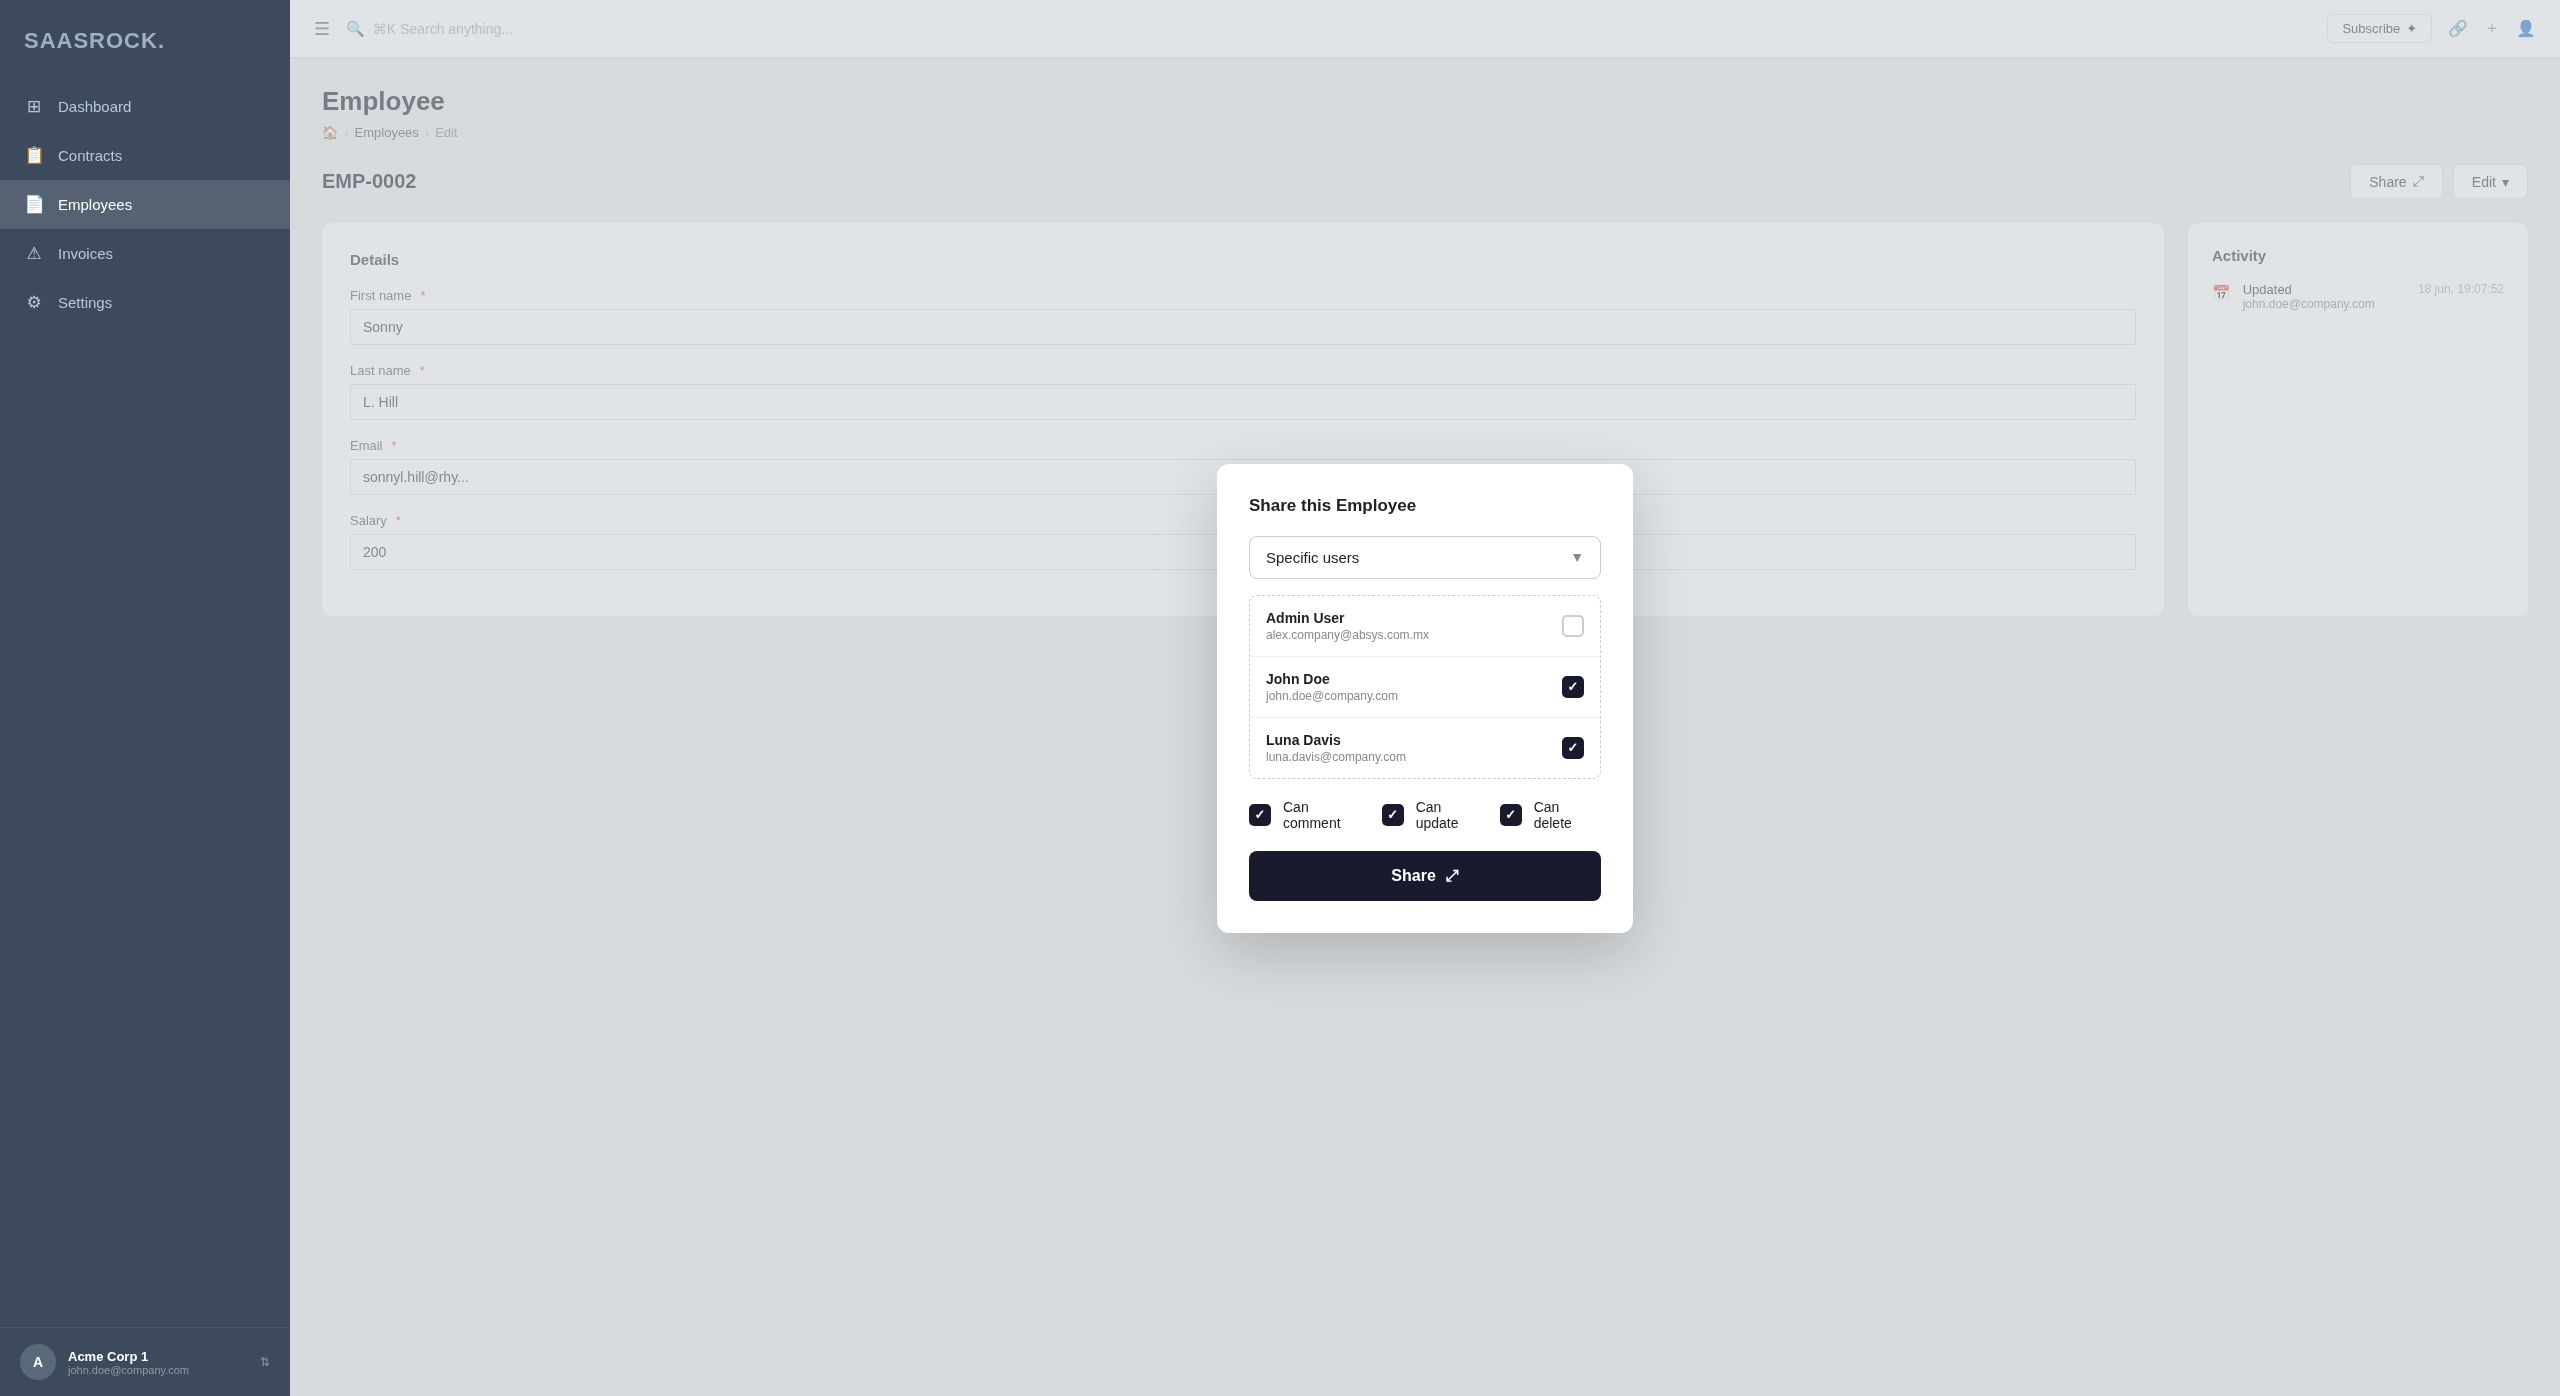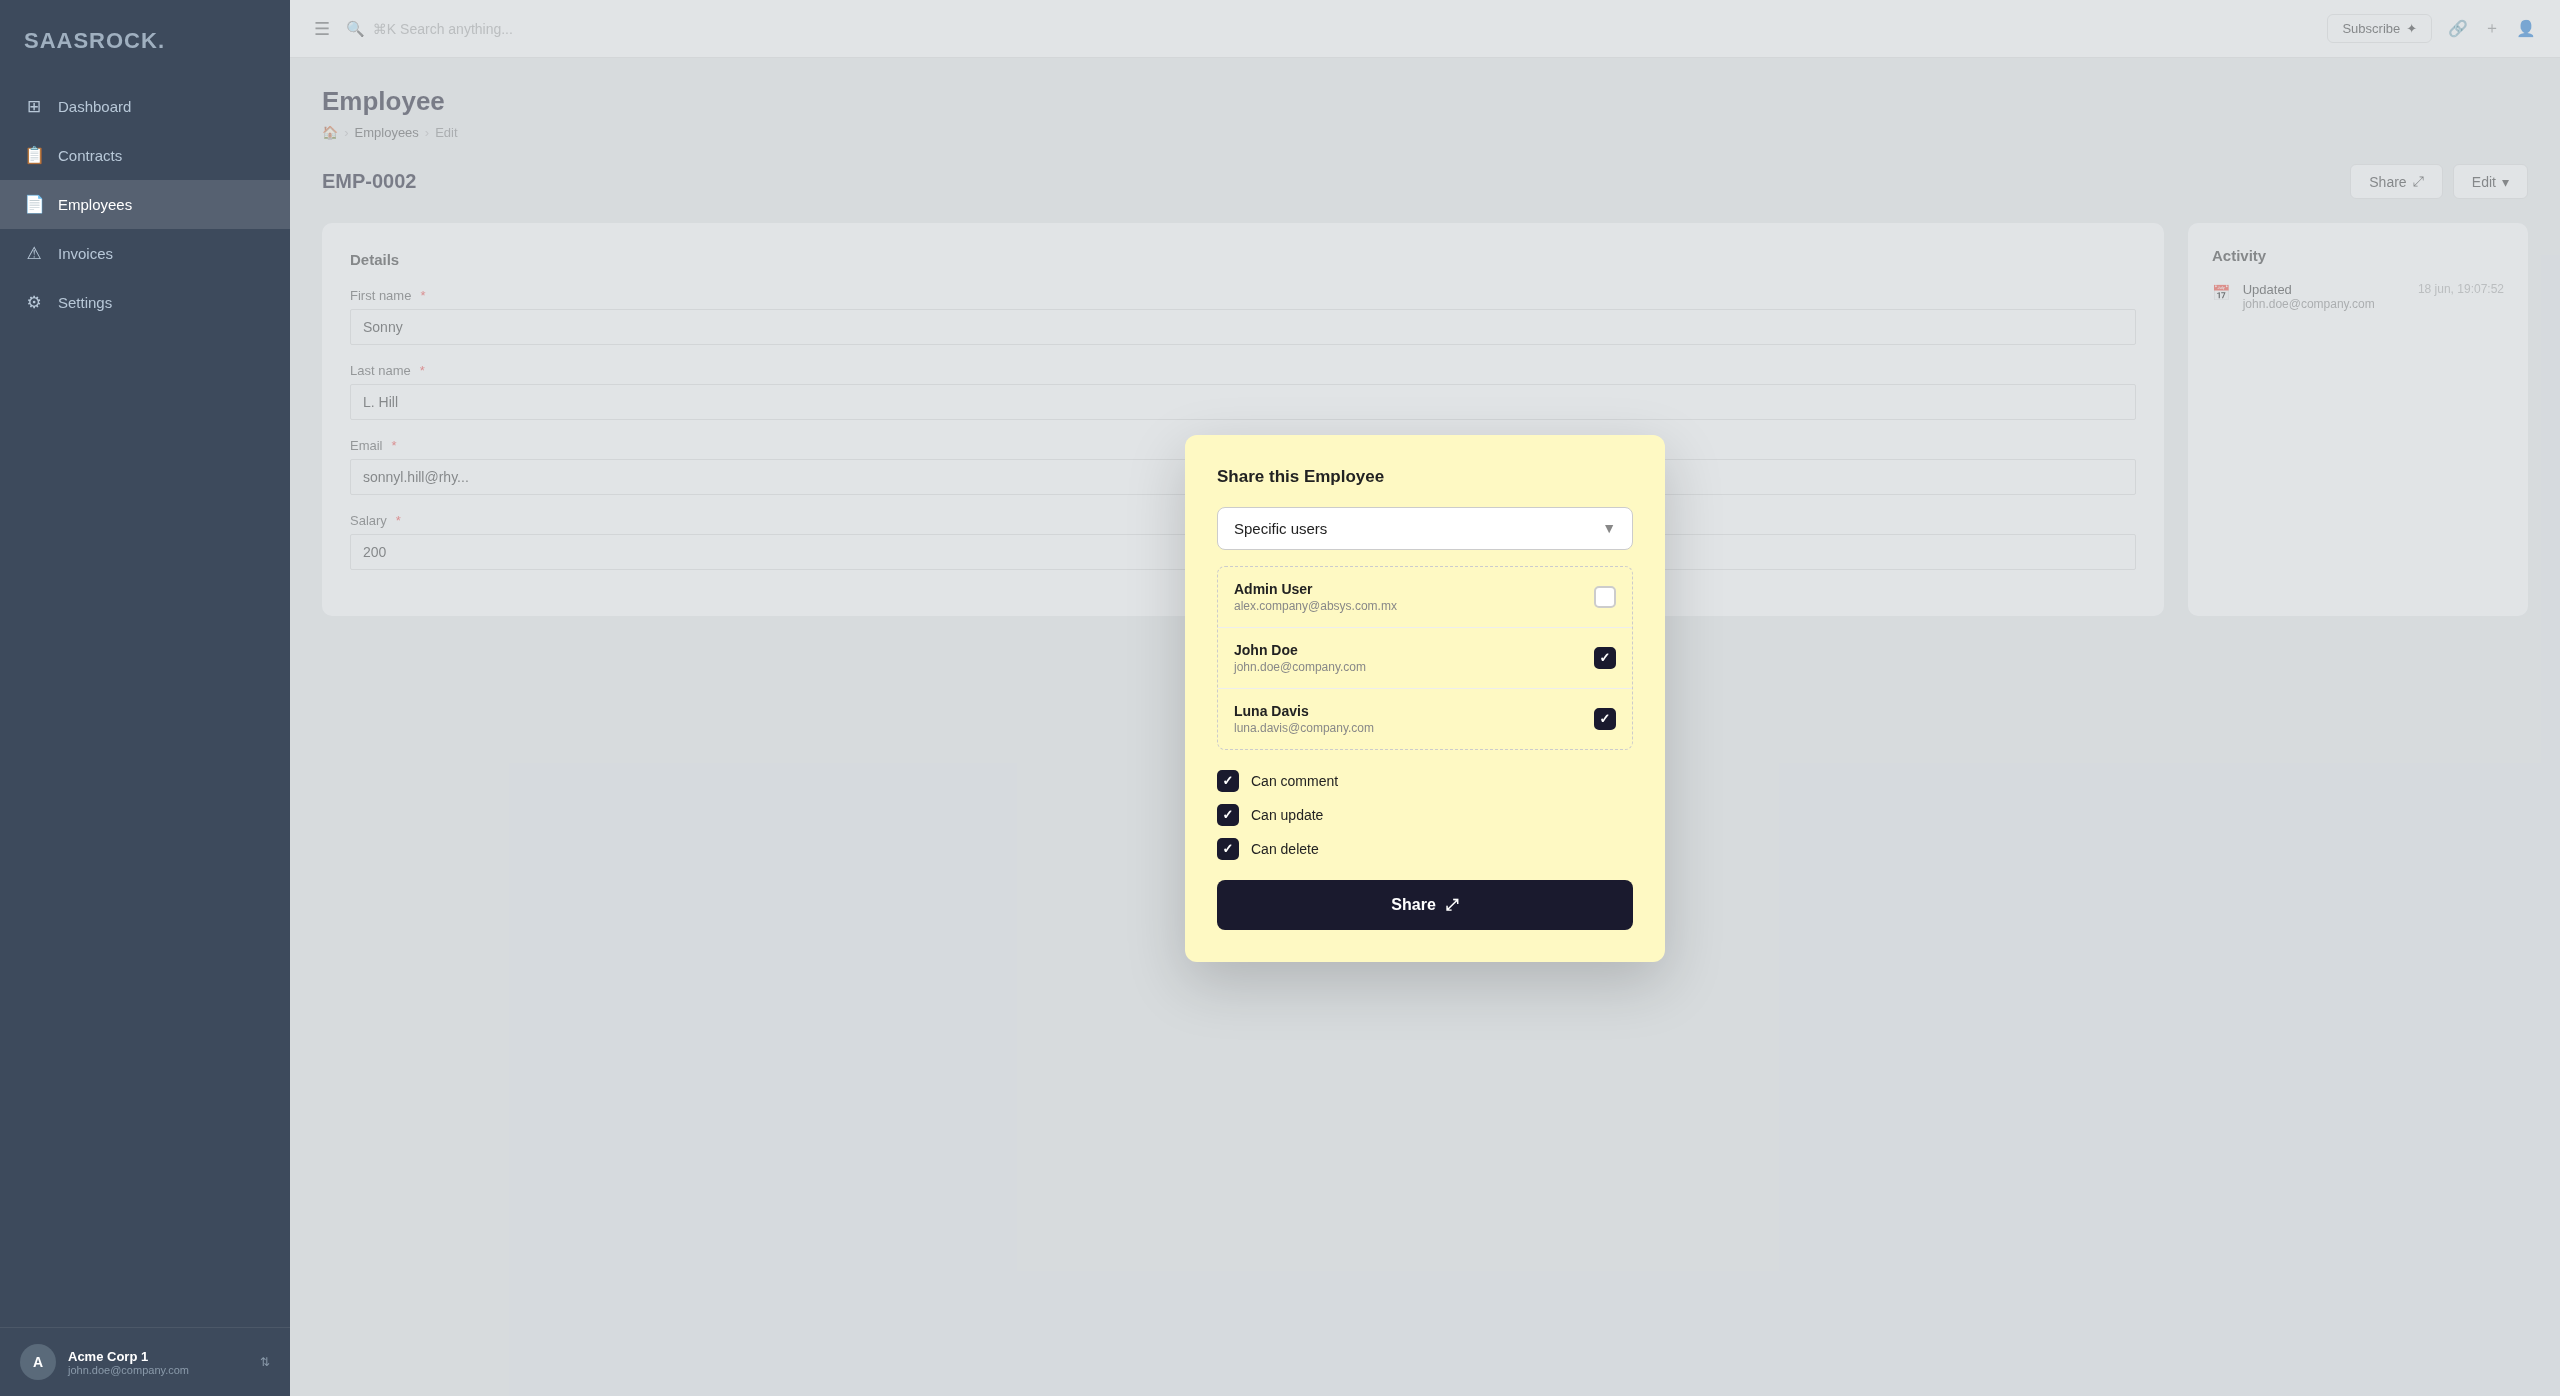--- a/index.html
+++ b/index.html
@@ -174,24 +174,24 @@
       inset: 0;
       background: rgba(200,205,210,0.55);
       display: flex;
       align-items: center;
       justify-content: center;
       z-index: 100;
     }
 
     
     .modal {
-      background: #fef9c3;
+      background: #ffffff;
       border-radius: 12px;
       padding: 32px;
-      width: 480px;
+      width: 416px;
       box-shadow: 0 20px 60px rgba(0,0,0,0.18);
     }
     .modal-title {
       font-size: 17px;
       font-weight: 600;
       color: #222;
       margin-bottom: 20px;
     }
 
     
@@ -240,21 +240,21 @@
       border-color: #1a1a2e;
     }
     .checkbox-custom.checked::after {
       content: '✓';
       color: white;
       font-size: 13px;
       font-weight: 700;
     }
 
     
-    .permissions { margin-bottom: 20px; display: flex; flex-direction: column; gap: 12px; justify-content: center; }
+    .permissions { margin-bottom: 20px; display: flex; flex-direction: row; gap: 12px; justify-content: center; }
     .permission-item { display: flex; align-items: center; gap: 12px; }
     .perm-checkbox {
       width: 22px; height: 22px;
       border-radius: 5px;
       background: #1a1a2e;
       display: flex; align-items: center; justify-content: center;
       cursor: pointer;
       flex-shrink: 0;
     }
     .perm-checkbox::after {

